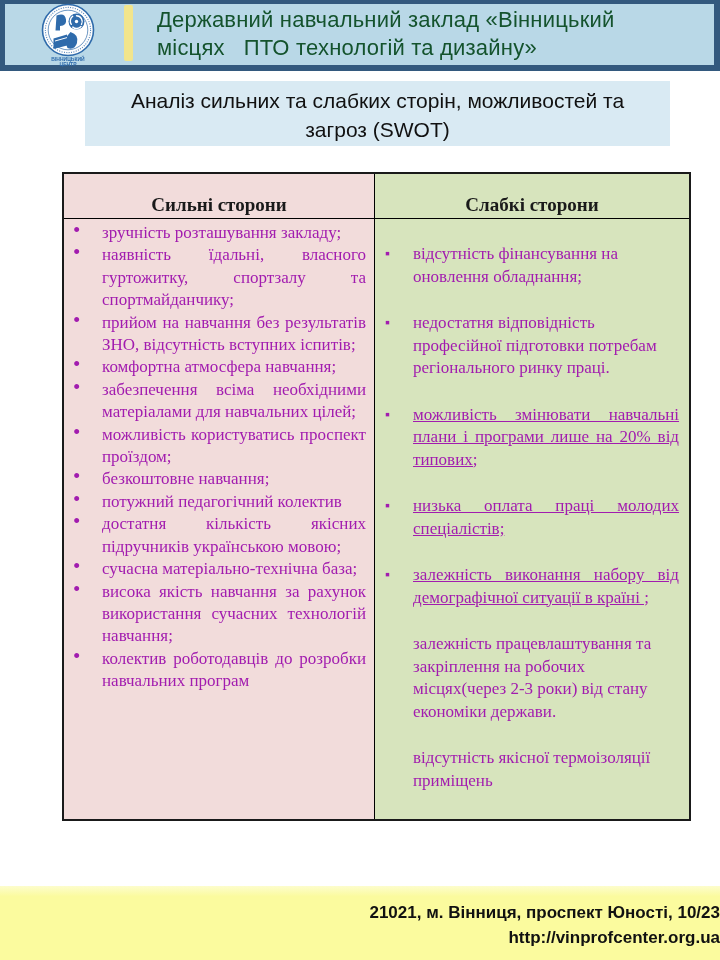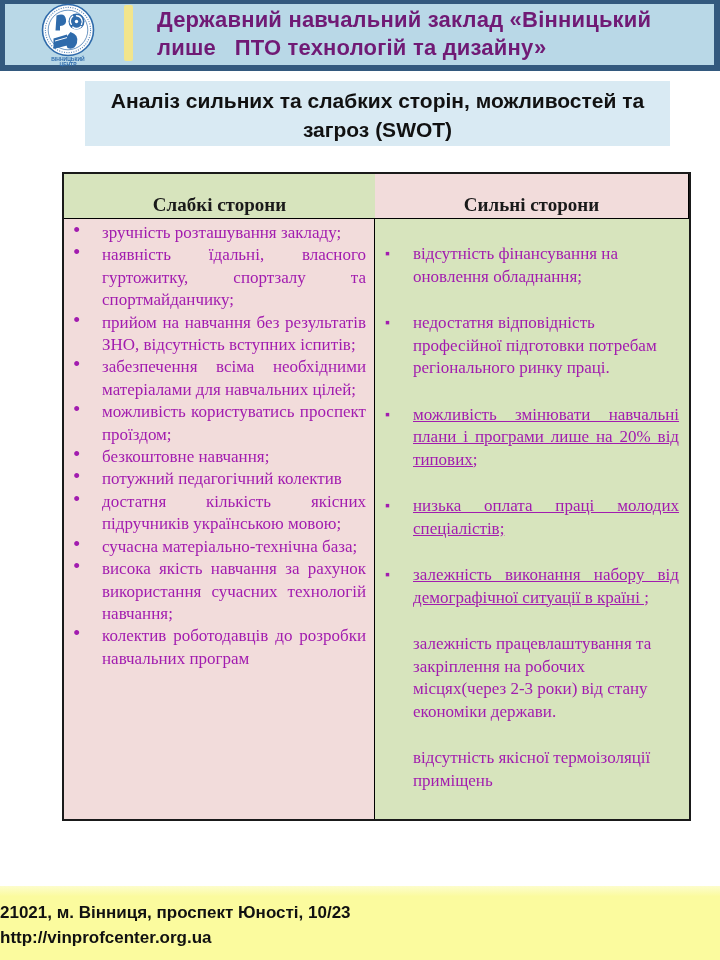--- a/index.html
+++ b/index.html
@@ -10,27 +10,27 @@
   *{box-sizing:border-box;margin:0;padding:0;}
   html,body{background:#fff;}
   .slide{position:relative;width:720px;height:960px;background:#fff;overflow:hidden;
          font-family:"Liberation Sans",sans-serif;color:var(--text);}
 
   
   .topbar{position:absolute;left:0;top:0;width:720px;height:71px;background:var(--header-bg);
           border:4px solid var(--header-border);border-left-width:5px;border-right-width:6px;border-bottom-width:6px;}
   .logo{position:absolute;left:17px;top:-1px;width:92px;height:64px;}
   .vbar{position:absolute;left:119px;top:1px;width:9px;height:56px;background:var(--accent-bar);border-radius:2px;}
-  .head-title{position:absolute;left:152px;top:2px;width:552px;font-weight:bold;font-size:22px;
-              line-height:28px;color:#701a75;letter-spacing:.2px;}
+  .head-title{position:absolute;left:152px;top:2px;width:552px;font-weight:normal;font-size:22px;
+              line-height:28px;color:#14532d;letter-spacing:.2px;}
   .head-title .prewrap{white-space:pre-wrap;}
 
   
   .slide-title{position:absolute;left:85px;top:81px;width:585px;height:65px;background:var(--title-box-bg);
-               font-weight:bold;font-size:21px;line-height:29px;text-align:center;padding:5px 14px 0 14px;color:#111;}
+               font-weight:normal;font-size:21px;line-height:29px;text-align:center;padding:5px 14px 0 14px;color:#111;}
 
   
   .swot{position:absolute;left:62px;top:172px;width:629px;border:2px solid var(--table-border);
         display:grid;grid-template-columns:311px 1fr;grid-template-rows:45px 600px;
         font-family:"Liberation Serif",serif;}
   .th{display:flex;align-items:flex-end;justify-content:center;font-weight:bold;font-size:19px;
       padding-bottom:2px;border-bottom:1px solid #000;}
   .th-strengths,.td-strengths{background:var(--strengths-bg);border-right:1px solid #000;}
   .th-weak,.td-weak{background:var(--weaknesses-bg);}
   .td{overflow:hidden;}
@@ -41,21 +41,21 @@
   .strengths li{position:relative;padding-left:32px;line-height:22.4px;text-align:justify;}
   .strengths li::before{content:"\2022";position:absolute;left:3px;top:-3px;font-size:21px;}
   .weak li{position:relative;padding-left:30px;line-height:22.5px;margin-bottom:24px;}
   .weak li.justify{text-align:justify;text-decoration:underline;}
   .weak li::before{content:"\25AA";position:absolute;left:2px;top:0;font-size:14px;}
   .weak li.no-bullet::before{content:none;}
 
   
   .bottombar{position:absolute;left:0;bottom:0;width:720px;height:74px;
              background:linear-gradient(180deg,#fdfdcd 0%,var(--footer-bg) 14%,var(--footer-bg) 100%);
-             text-align:left;font-weight:bold;font-size:17px;line-height:25px;padding-top:14px;color:#111;}
+             text-align:right;font-weight:bold;font-size:17px;line-height:25px;padding-top:14px;color:#111;}
 </style>
 </head>
 <body>
 
 <div class="slide">
 
   <header class="topbar">
     <svg class="logo" viewBox="0 0 92 64" aria-hidden="true">
       <circle cx="46" cy="27" r="25.5" fill="#fdfdfd" stroke="var(--logo-blue)" stroke-width="1.6"></circle>
       <circle cx="46" cy="27" r="22.6" fill="none" stroke="var(--logo-blue)" stroke-width="1.1" stroke-dasharray="1 1.4" opacity=".85"></circle>
@@ -72,36 +72,37 @@
         <path d="M59 23.5 a5.8 5.8 0 0 1 -8.2 0.6"></path>
       </g>
       <circle cx="54.5" cy="18.5" r="1.7" fill="#ffffff"></circle>
       <path d="M33 38 L45 34.6" stroke="#ffffff" stroke-width="1" fill="none"></path>
       <text x="46" y="58.2" text-anchor="middle" font-size="5" font-weight="bold" fill="var(--logo-blue)">ВІННИЦЬКИЙ</text>
       <text x="46" y="63.4" text-anchor="middle" font-size="5" font-weight="bold" fill="var(--logo-blue)">ЦЕНТР</text>
     </svg>
     <div class="vbar"></div>
     <div class="head-title">
       <div>Державний навчальний заклад «Вінницький</div>
-      <div class="prewrap">лише   ПТО технологій та дизайну»</div>
+      <div class="prewrap">місцях   ПТО технологій та дизайну»</div>
     </div>
   </header>
 
   <div class="slide-title">Аналіз сильних та слабких сторін, можливостей та загроз (SWOT)</div>
 
   <div class="swot">
+    <div class="th th-strengths">Сильні сторони</div>
     <div class="th th-weak">Слабкі сторони</div>
-    <div class="th th-strengths">Сильні сторони</div>
 
     <div class="td td-strengths">
       <ul class="list strengths">
 
       <li><span>зручність розташування закладу;</span></li>
           <li><span>наявність їдальні, власного гуртожитку, спортзалу та спортмайданчику;</span></li>
           <li><span>прийом на навчання без результатів ЗНО, відсутність вступних іспитів;</span></li>
+          <li><span>комфортна атмосфера навчання;</span></li>
           <li><span>забезпечення всіма необхідними матеріалами для навчальних цілей;</span></li>
           <li><span>можливість користуватись проспект проїздом;</span></li>
           <li><span>безкоштовне навчання;</span></li>
           <li><span>потужний педагогічний колектив</span></li>
           <li><span>достатня кількість якісних підручників українською мовою;</span></li>
           <li><span>сучасна матеріально-технічна база;</span></li>
           <li><span>висока якість навчання за рахунок використання сучасних технологій навчання;</span></li>
           <li><span>колектив роботодавців до розробки навчальних програм</span></li>
         </ul>
     </div>

